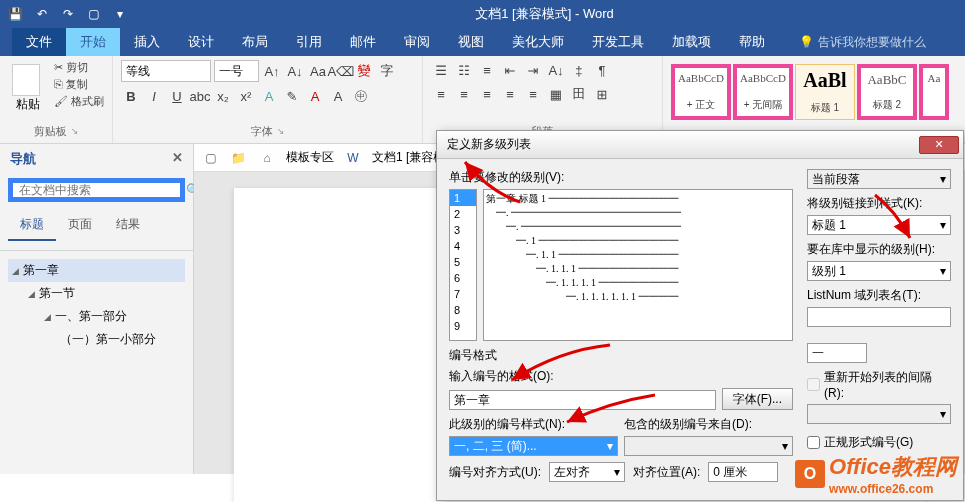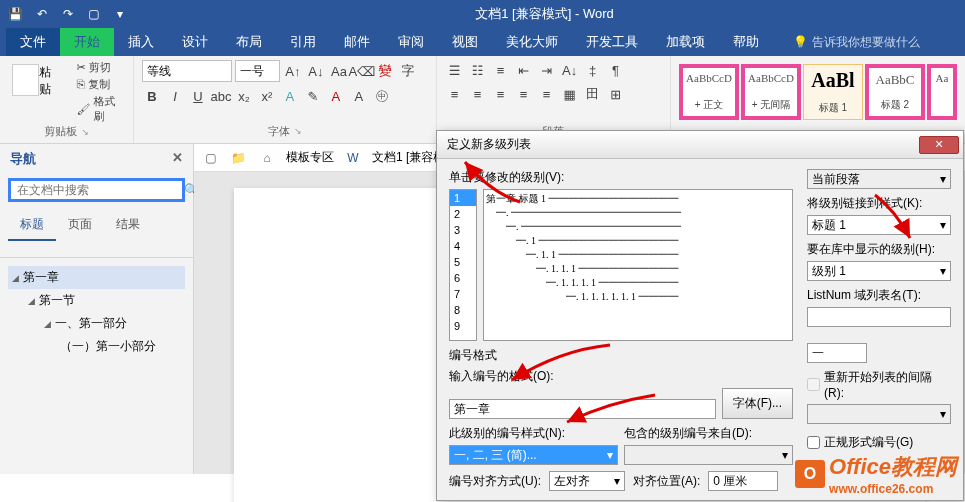--- a/index.html
+++ b/index.html
@@ -3,33 +3,33 @@
   <meta charset="utf-8">
   <style>
     * { box-sizing: border-box; margin: 0; padding: 0; }
     body { font-family: "Microsoft YaHei", "Segoe UI", sans-serif; font-size: 12px; background: #fff; width: 965px; height: 502px; overflow: hidden; position: relative; }
     
     .titlebar { background: #2b579a; color: #fff; height: 28px; display: flex; align-items: center; padding: 0 6px; }
     .qat { display: flex; gap: 6px; align-items: center; }
     .qat-btn { width: 20px; height: 20px; display: flex; align-items: center; justify-content: center; color: #fff; }
     .title-text { flex: 1; text-align: center; font-size: 13px; }
     
-    .menubar { background: #2b579a; color: #fff; height: 28px; display: flex; align-items: stretch; padding-left: 6px; }
+    .menubar { background: #2b579a; color: #fff; height: 28px; display: flex; align-items: stretch; padding-left: 12px; }
     .menu-item { padding: 0 14px; display: flex; align-items: center; font-size: 13px; color: #fff; cursor: pointer; }
-    .menu-item.active { background: #22c55e; color: #2b579a; }
+    .menu-item.active { background: #7dd3fc; color: #2b579a; }
     .menu-item.file { background: #174a8c; }
     .tell-me { margin-left: 20px; color: #c8d6ec; font-size: 12px; display: flex; align-items: center; gap: 4px; }
     
     .ribbon { background: #f3f3f3; border-bottom: 1px solid #d4d4d4; height: 88px; display: flex; }
     .ribbon-group { border-right: 1px solid #e1e1e1; padding: 4px 8px; display: flex; flex-direction: column; }
     .ribbon-group-inner { display: flex; gap: 4px; flex: 1; }
     .ribbon-label { text-align: center; font-size: 11px; color: #666; height: 16px; display: flex; align-items: center; justify-content: center; gap: 4px; }
     .rb-arrow { font-size: 9px; color: #999; }
     
-    .paste-btn { display: flex; align-items: flex-start; padding: 4px; }
+    .paste-btn { display: flex; flex-direction: column; align-items: flex-end; padding: 4px; }
     .paste-icon { width: 28px; height: 32px; background: #fff; border: 1px solid #ccc; position: relative; }
     .clip-actions { display: flex; flex-direction: column; gap: 2px; font-size: 11px; margin-left: 6px; }
     .clip-act { display: flex; align-items: center; gap: 3px; color: #444; }
     
     .font-controls { display: flex; flex-direction: column; gap: 4px; flex: 1; }
     .font-row { display: flex; gap: 3px; align-items: center; }
     .combo { border: 1px solid #c0c0c0; background: #fff; height: 22px; padding: 0 4px; font-size: 12px; display: flex; align-items: center; }
     .combo.font { width: 90px; }
     .combo.size { width: 45px; }
     .icon-btn { width: 20px; height: 20px; display: flex; align-items: center; justify-content: center; border: 1px solid transparent; color: #444; font-size: 13px; }
@@ -40,23 +40,23 @@
     .style-item { width: 60px; height: 56px; border: 4px solid #ec4899; background: #fff; display: flex; flex-direction: column; align-items: center; justify-content: space-between; padding: 4px 2px; }
     .style-item.selected { border: 1px solid #f0c36d; background: #fdf5e6; }
     .style-preview { font-family: serif; }
     .style-preview.h1 { font-size: 20px; font-weight: bold; color: #000; }
     .style-preview.small { font-size: 11px; color: #555; }
     .style-name { font-size: 10px; color: #444; }
     
     .work-area { display: flex; height: calc(100% - 172px); }
     .nav-pane { width: 194px; border-right: 1px solid #d4d4d4; background: #f3f3f3; display: flex; flex-direction: column; }
     .nav-header { display: flex; justify-content: space-between; padding: 6px 10px; font-size: 13px; color: #2b579a; font-weight: bold; }
-    .nav-search { margin: 4px 8px; display: flex; border: 3px solid #3b82f6; background: #fff; height: 24px; align-items: center; }
+    .nav-search { margin: 4px 8px; display: flex; border: 5px solid #3b82f6; background: #fff; height: 24px; align-items: center; }
     .nav-search input { border: none; flex: 1; padding: 0 6px; font-size: 12px; outline: none; }
-    .nav-tabs { display: flex; padding: 4px 8px 16px; border-bottom: 1px solid #d4d4d4; }
+    .nav-tabs { display: flex; padding: 4px 8px 9px; border-bottom: 1px solid #d4d4d4; }
     .nav-tab { padding: 6px 12px; font-size: 12px; color: #555; border-bottom: 2px solid transparent; }
     .nav-tab.active { border-bottom-color: #2b579a; color: #2b579a; }
     .nav-tree { padding: 8px; font-size: 12px; }
     .tree-item { padding: 3px 4px; display: flex; align-items: center; gap: 4px; }
     .tree-item.selected { background: #d7e3f4; }
     .tree-indent-1 { padding-left: 20px; }
     .tree-indent-2 { padding-left: 36px; }
     .tree-indent-3 { padding-left: 52px; }
     .tree-caret { font-size: 9px; color: #666; }
     
@@ -76,21 +76,21 @@
     .dlg-label { font-size: 12px; color: #000; margin-bottom: 3px; display: block; }
     .level-row { display: flex; gap: 6px; }
     .level-list { width: 28px; height: 152px; border: 1px solid #999; background: #fff; overflow: hidden; }
     .level-list div { padding: 0 4px; font-size: 11px; line-height: 16px; }
     .level-list div.sel { background: #3399ff; color: #fff; }
     .preview-box { flex: 1; height: 152px; border: 1px solid #999; background: #fff; padding: 2px; font-size: 10px; font-family: "SimSun", serif; overflow: hidden; }
     .preview-line { white-space: nowrap; line-height: 14px; }
     .input-txt { border: 1px solid #999; background: #fff; height: 20px; width: 100%; padding: 0 4px; font-size: 12px; }
     .combo-dlg { border: 1px solid #999; background: #fff; height: 20px; width: 100%; padding: 0 4px; font-size: 12px; display: flex; align-items: center; justify-content: space-between; }
     .combo-dlg.highlighted { background: #3399ff; color: #fff; }
-    .btn-dlg { border: 1px solid #999; background: linear-gradient(#fff,#e0e0e0); padding: 2px 10px; font-size: 12px; height: 31px; }
+    .btn-dlg { border: 1px solid #999; background: linear-gradient(#fff,#e0e0e0); padding: 2px 10px; font-size: 12px; height: 22px; }
     .section-label { font-weight: normal; color: #000; margin: 4px 0; }
     .fmt-row { display: flex; gap: 6px; align-items: end; }
     .checkbox-row { display: flex; align-items: center; gap: 4px; font-size: 12px; }
     .pos-row { display: flex; gap: 8px; align-items: center; margin-top: 6px; }
     .pos-row .combo-dlg { width: 76px; }
     .spinner { width: 70px; }
     
     
     .arrow { position: absolute; pointer-events: none; }
     .arrow svg { overflow: visible; }

